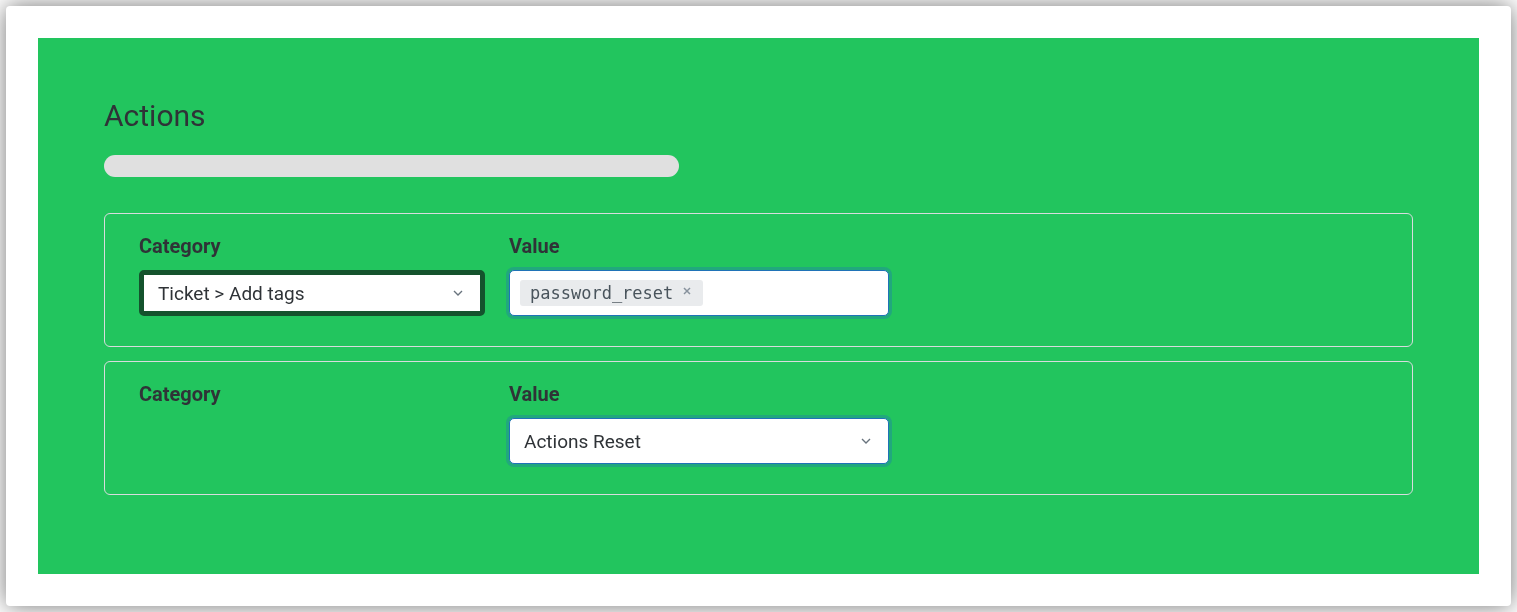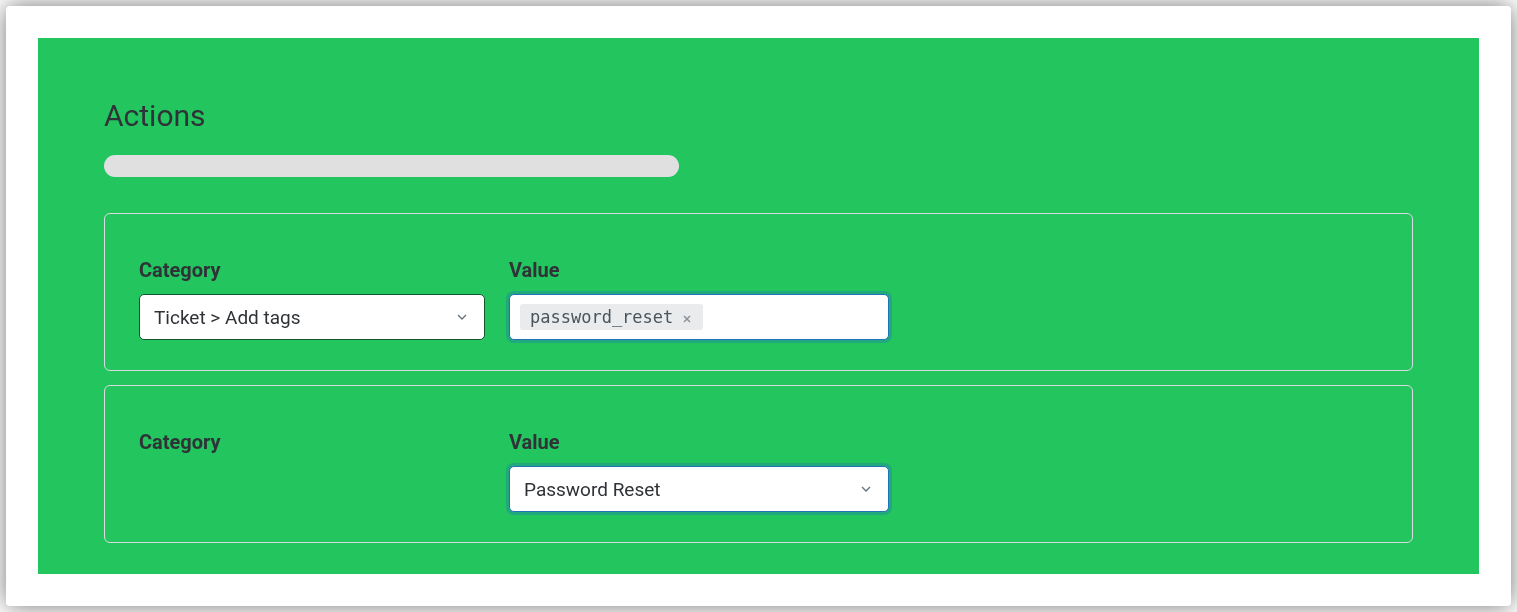--- a/index.html
+++ b/index.html
@@ -42,21 +42,21 @@
     .placeholder-bar {
       width: 575px;
       height: 22px;
       background: #e0e0e0;
       border-radius: 11px;
       margin-bottom: 36px;
     }
     .action-card {
       border: 1px solid #d8dcde;
       border-radius: 6px;
-      padding: 44px 34px 30px 34px;
+      padding: 20px 34px 30px 34px;
       margin-bottom: 14px;
     }
     .fields-row {
       display: flex;
       gap: 24px;
     }
     .field-group {
       display: flex;
       flex-direction: column;
     }
@@ -70,21 +70,21 @@
       font-size: 20px;
       font-weight: 700;
       color: #2f3337;
       margin-bottom: 12px;
     }
     .select-control {
       display: flex;
       align-items: center;
       justify-content: space-between;
       height: 46px;
-      border: 1px solid #14532d;
+      border: 5px solid #14532d;
       border-radius: 5px;
       padding: 0 14px;
       background: #fff;
       cursor: pointer;
       font-size: 19px;
       color: #2f3337;
     }
     .select-control.focused {
       border: 1px solid #1f73b7;
       box-shadow: 0 0 0 3px rgba(31, 115, 183, 0.35);
@@ -106,21 +106,21 @@
       border: 1px solid #1f73b7;
       box-shadow: 0 0 0 3px rgba(31, 115, 183, 0.35);
       border-radius: 5px;
       padding: 6px 10px;
       background: #fff;
       cursor: text;
       gap: 6px;
     }
     .tag-chip {
       display: inline-flex;
-      align-items: flex-end;
+      align-items: flex-start;
       background: #e9ebed;
       border-radius: 3px;
       padding: 3px 8px 3px 10px;
       gap: 6px;
     }
     .tag-chip-label {
       font-family: ui-monospace, SFMono-Regular, Menlo, Consolas, monospace;
       font-size: 17px;
       color: #49545c;
     }
@@ -178,21 +178,21 @@
   </div>
 
   <div class="action-card">
     <div class="fields-row">
       <div class="field-group category">
         <div class="field-label">Category</div>
       </div>
       <div class="field-group value">
         <div class="field-label">Value</div>
         <div class="select-control focused">
-          <span>Password Reset</span>
+          <span>Actions Reset</span>
           <span class="chevron">
             <svg viewBox="0 0 24 24" fill="none" stroke="currentColor" stroke-width="2">
                 <polyline points="6 9 12 15 18 9"></polyline>
               </svg>
           </span>
         </div>
       </div>
     </div>
   </div>
 

